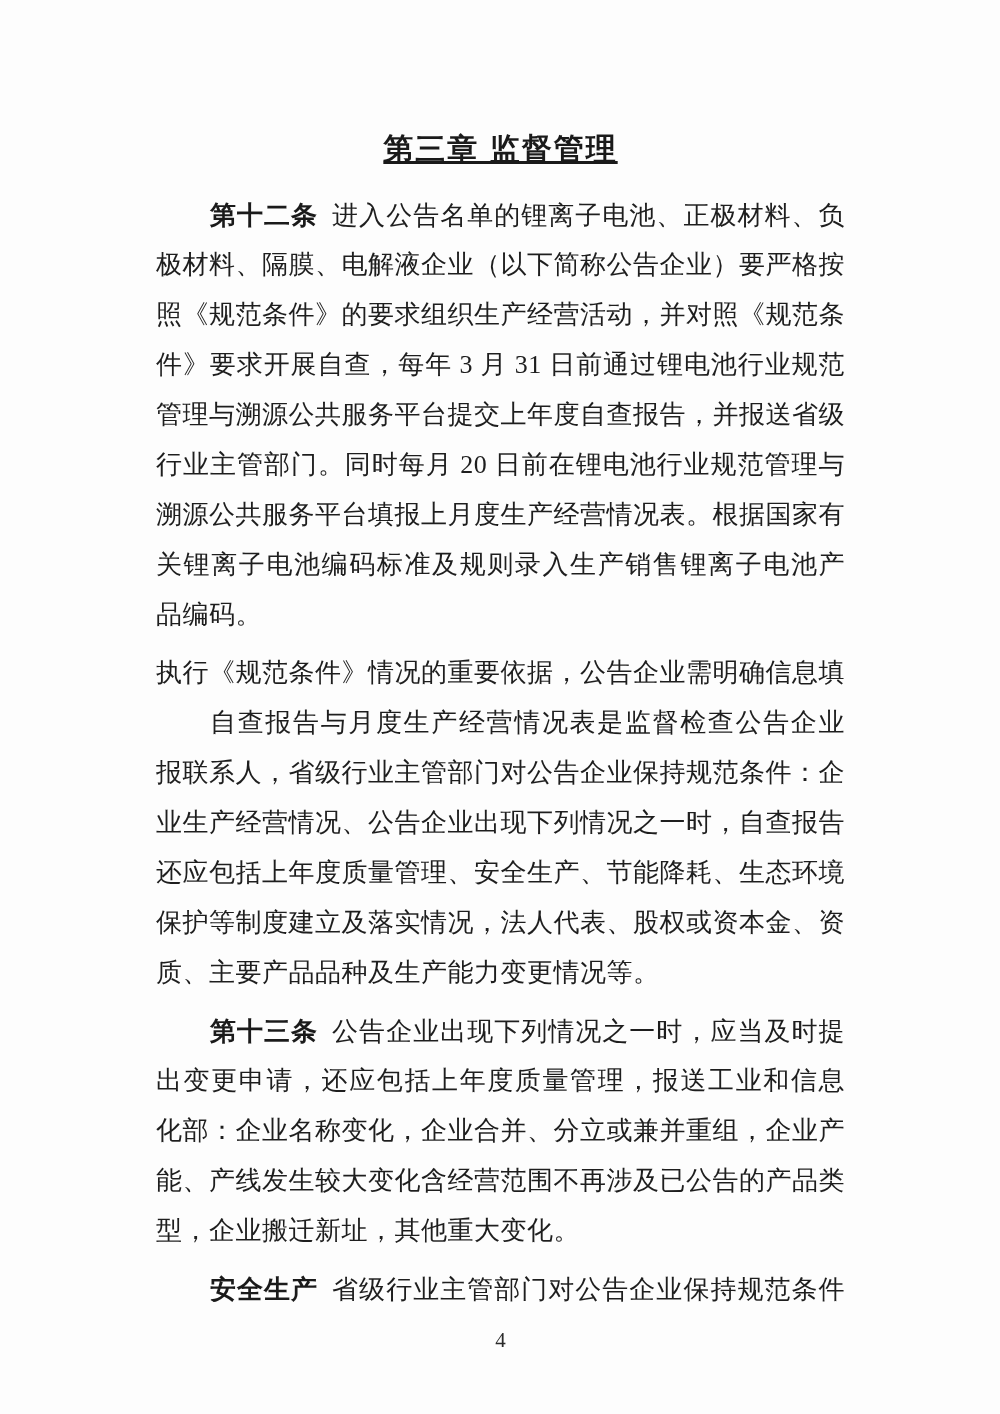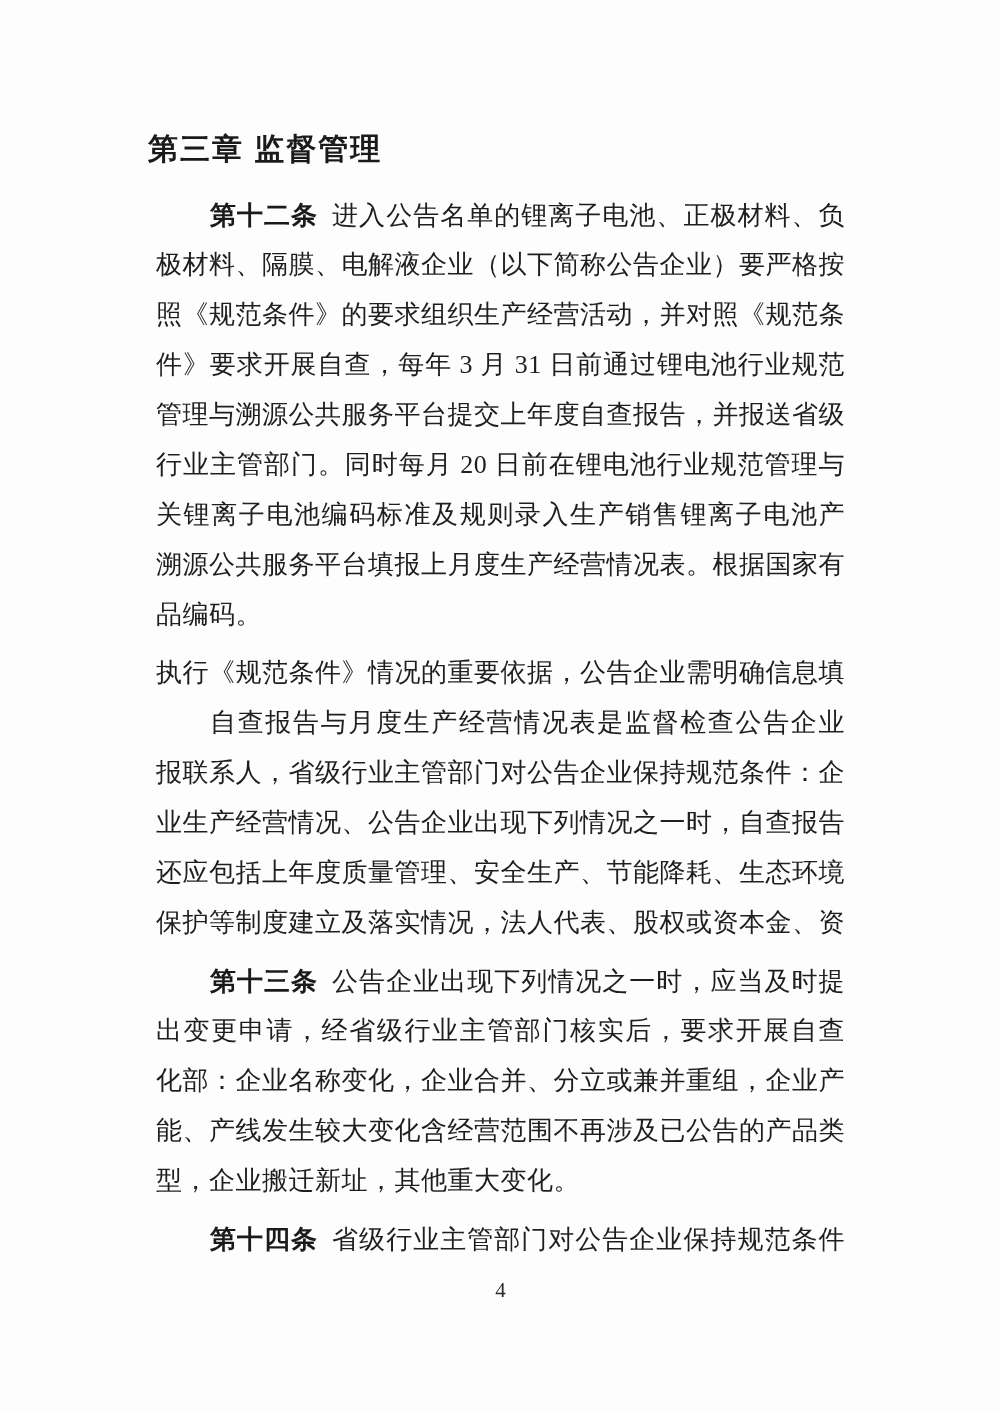--- a/index.html
+++ b/index.html
@@ -13,26 +13,28 @@
     width: 1000px;
     height: 1414px;
     background: #fdfdfd;
     box-sizing: border-box;
     padding: 124px 147px 0 148px;
     color: #1e1e1e;
     overflow: hidden;
   }
   .chapter-title {
     margin: 0;
+    text-align: center;
     font-family: "Liberation Sans", "DejaVu Sans", sans-serif;
     font-weight: 700;
     font-size: 30px;
     line-height: 50px;
     letter-spacing: 2px;
     color: #1a1a1a;
+    text-decoration: underline;
   }
   .body-text {
     margin-top: 16px;
   }
   .para { margin: 8px; }
   .line {
     height: 50px;
     line-height: 50px;
     font-size: 26px;
     text-align: justify;
@@ -68,38 +70,39 @@
   <h1 class="chapter-title">第三章 监督管理</h1>
 
   <div class="body-text" id="body-text">
       <div class="para">
         <div class="line indent"><span class="article-number">第十二条</span><span>进入公告名单的锂离子电池、正极材料、负</span></div>
         <div class="line">极材料、隔膜、电解液企业（以下简称公告企业）要严格按</div>
         <div class="line">照《规范条件》的要求组织生产经营活动，并对照《规范条</div>
         <div class="line">件》要求开展自查，每年 3 月 31 日前通过锂电池行业规范</div>
         <div class="line">管理与溯源公共服务平台提交上年度自查报告，并报送省级</div>
         <div class="line">行业主管部门。同时每月 20 日前在锂电池行业规范管理与</div>
+        <div class="line">溯源公共服务平台填报上月度生产经营情况表。根据国家有</div>
         <div class="line">关锂离子电池编码标准及规则录入生产销售锂离子电池产</div>
-        <div class="line">溯源公共服务平台填报上月度生产经营情况表。根据国家有</div>
         <div class="line para-end">品编码。</div>
       </div>
       <div class="para">
         <div class="line">执行《规范条件》情况的重要依据，公告企业需明确信息填</div>
         <div class="line indent">自查报告与月度生产经营情况表是监督检查公告企业</div>
         <div class="line">报联系人，省级行业主管部门对公告企业保持规范条件：企</div>
         <div class="line">业生产经营情况、公告企业出现下列情况之一时，自查报告</div>
         <div class="line">还应包括上年度质量管理、安全生产、节能降耗、生态环境</div>
         <div class="line">保护等制度建立及落实情况，法人代表、股权或资本金、资</div>
+        <div class="line para-end">质、主要产品品种及生产能力变更情况等。</div>
       </div>
       <div class="para">
         <div class="line indent"><span class="article-number">第十三条</span><span>公告企业出现下列情况之一时，应当及时提</span></div>
-        <div class="line">出变更申请，经省级行业主管部门核实后，要求开展自查</div>
+        <div class="line">出变更申请，还应包括上年度质量管理，报送工业和信息</div>
         <div class="line">化部：企业名称变化，企业合并、分立或兼并重组，企业产</div>
         <div class="line">能、产线发生较大变化含经营范围不再涉及已公告的产品类</div>
         <div class="line para-end">型，企业搬迁新址，其他重大变化。</div>
       </div>
       <div class="para">
-        <div class="line indent"><span class="article-number">第十四条</span><span>省级行业主管部门对公告企业保持规范条件</span></div>
+        <div class="line indent"><span class="article-number">安全生产</span><span>省级行业主管部门对公告企业保持规范条件</span></div>
       </div>
     </div>
 
   <div class="page-number">4</div>
 </div>
 
 </body></html>

